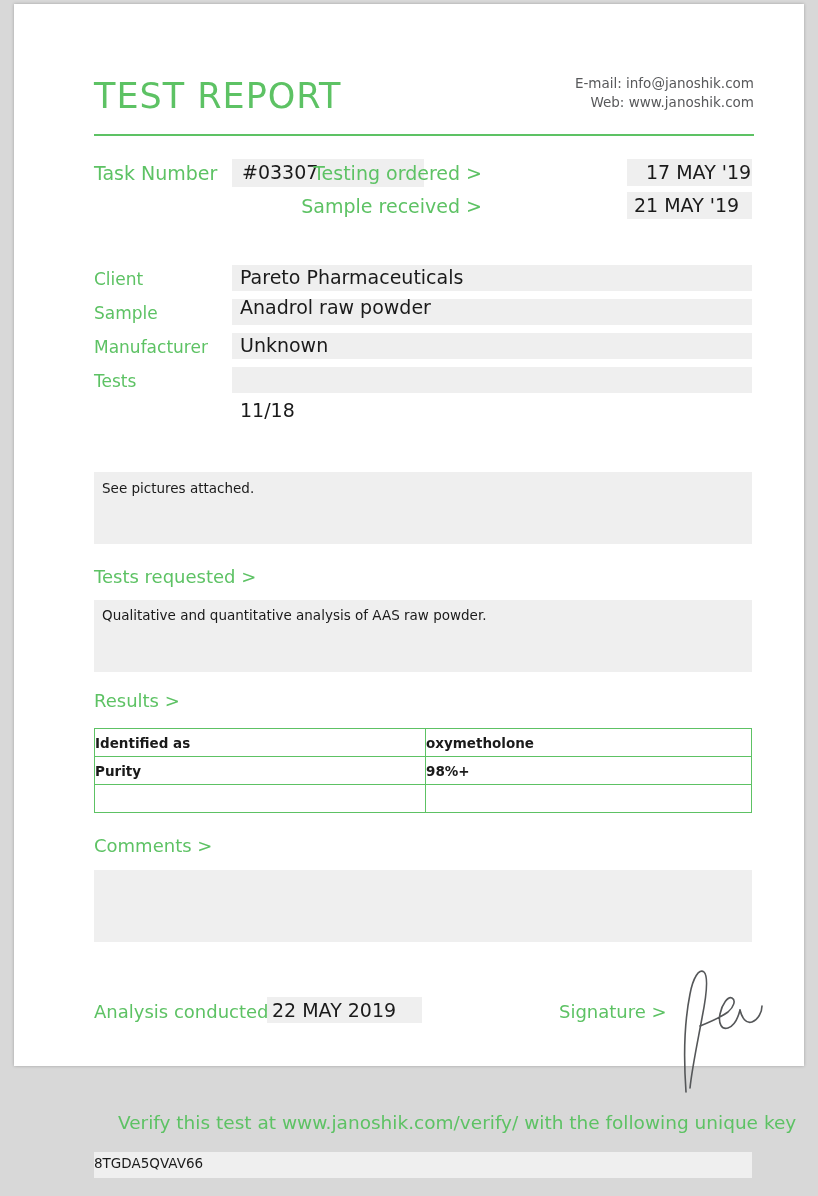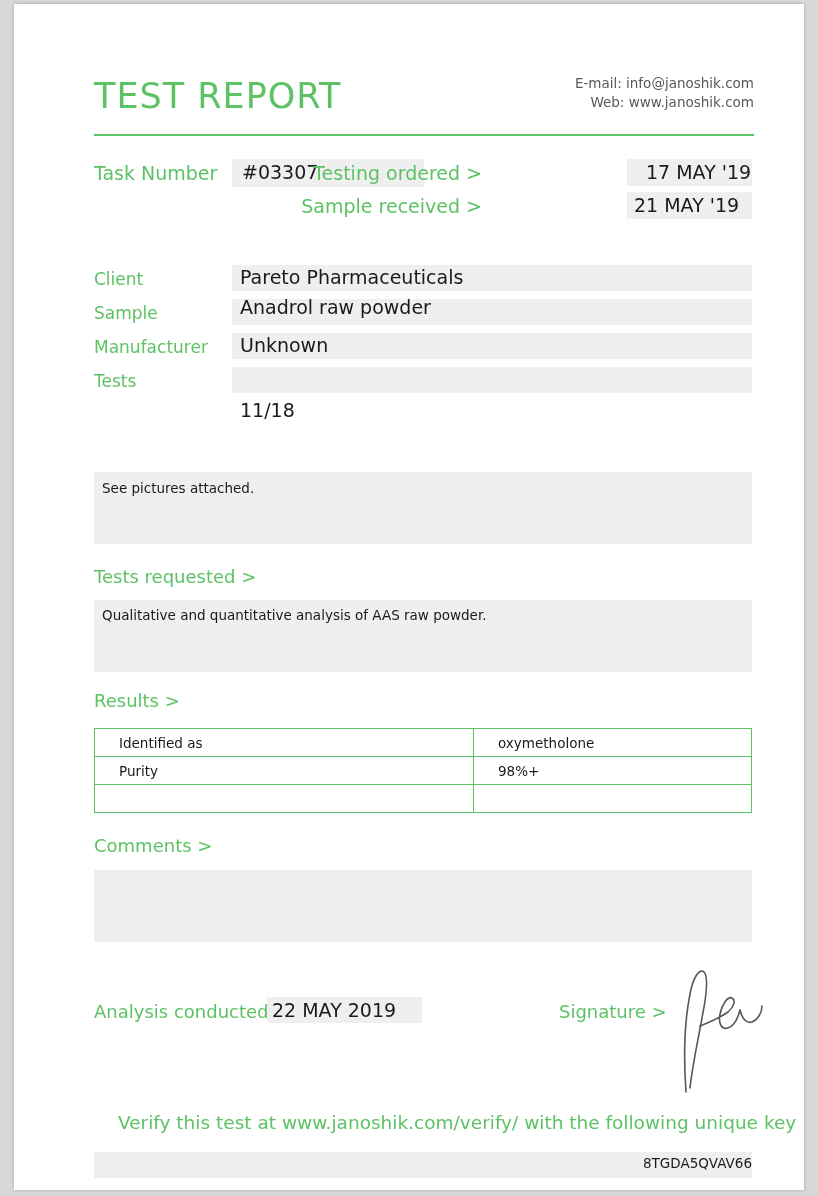--- a/index.html
+++ b/index.html
@@ -13,21 +13,21 @@
     width: 818px;
     height: 1196px;
     background: #d8d8d8;
     overflow: hidden;
   }
   .sheet {
     position: absolute;
     left: 14px;
     top: 4px;
     width: 790px;
-    height: 1186px;
+    height: 1062px;
     background: #ffffff;
     box-shadow: 0 0 3px rgba(0,0,0,0.25);
   }
   
   .header {
     position: absolute;
     left: 80px;
     top: 44px;
     width: 660px;
     height: 80px;
@@ -157,22 +157,23 @@
     top: 724px;
     width: 658px;
     border-collapse: collapse;
     table-layout: fixed;
   }
   .res-table td {
     border: 1px solid #5dc264;
     height: 27px;
     font-size: 13.5px;
     color: #1a1a1a;
-    padding: 0 24px;
+    padding: 0 0;
     vertical-align: middle;
+    font-weight: bold;
   }
   .res-table td.c1 { width: 330px; }
   
   .an-label { position: absolute; left: 80px; top: 997px; font-size: 18px; color: #5dc264; }
   .an-box { position: absolute; left: 253px; top: 993px; width: 155px; height: 26px; background: #efefef; }
   .an-val { position: absolute; left: 258px; top: 995px; font-size: 19px; color: #1a1a1a; }
   .sig-label { position: absolute; left: 545px; top: 997px; font-size: 18px; color: #5dc264; }
   .sig-mark { position: absolute; left: 650px; top: 960px; width: 110px; height: 130px; }
   .verify {
     position: absolute;
@@ -185,21 +186,21 @@
   .key-box {
     position: absolute;
     left: 80px; top: 1148px;
     width: 658px; height: 26px;
     background: #efefef;
   }
   .key-val {
     position: absolute;
     left: 80px; top: 1151px;
     width: 658px;
-    text-align: right;
+    text-align: left;
     font-size: 13.5px;
     color: #1a1a1a;
   }
 </style>
 </head>
 <body>
 
 <div id="page">
   <div class="sheet">
 

